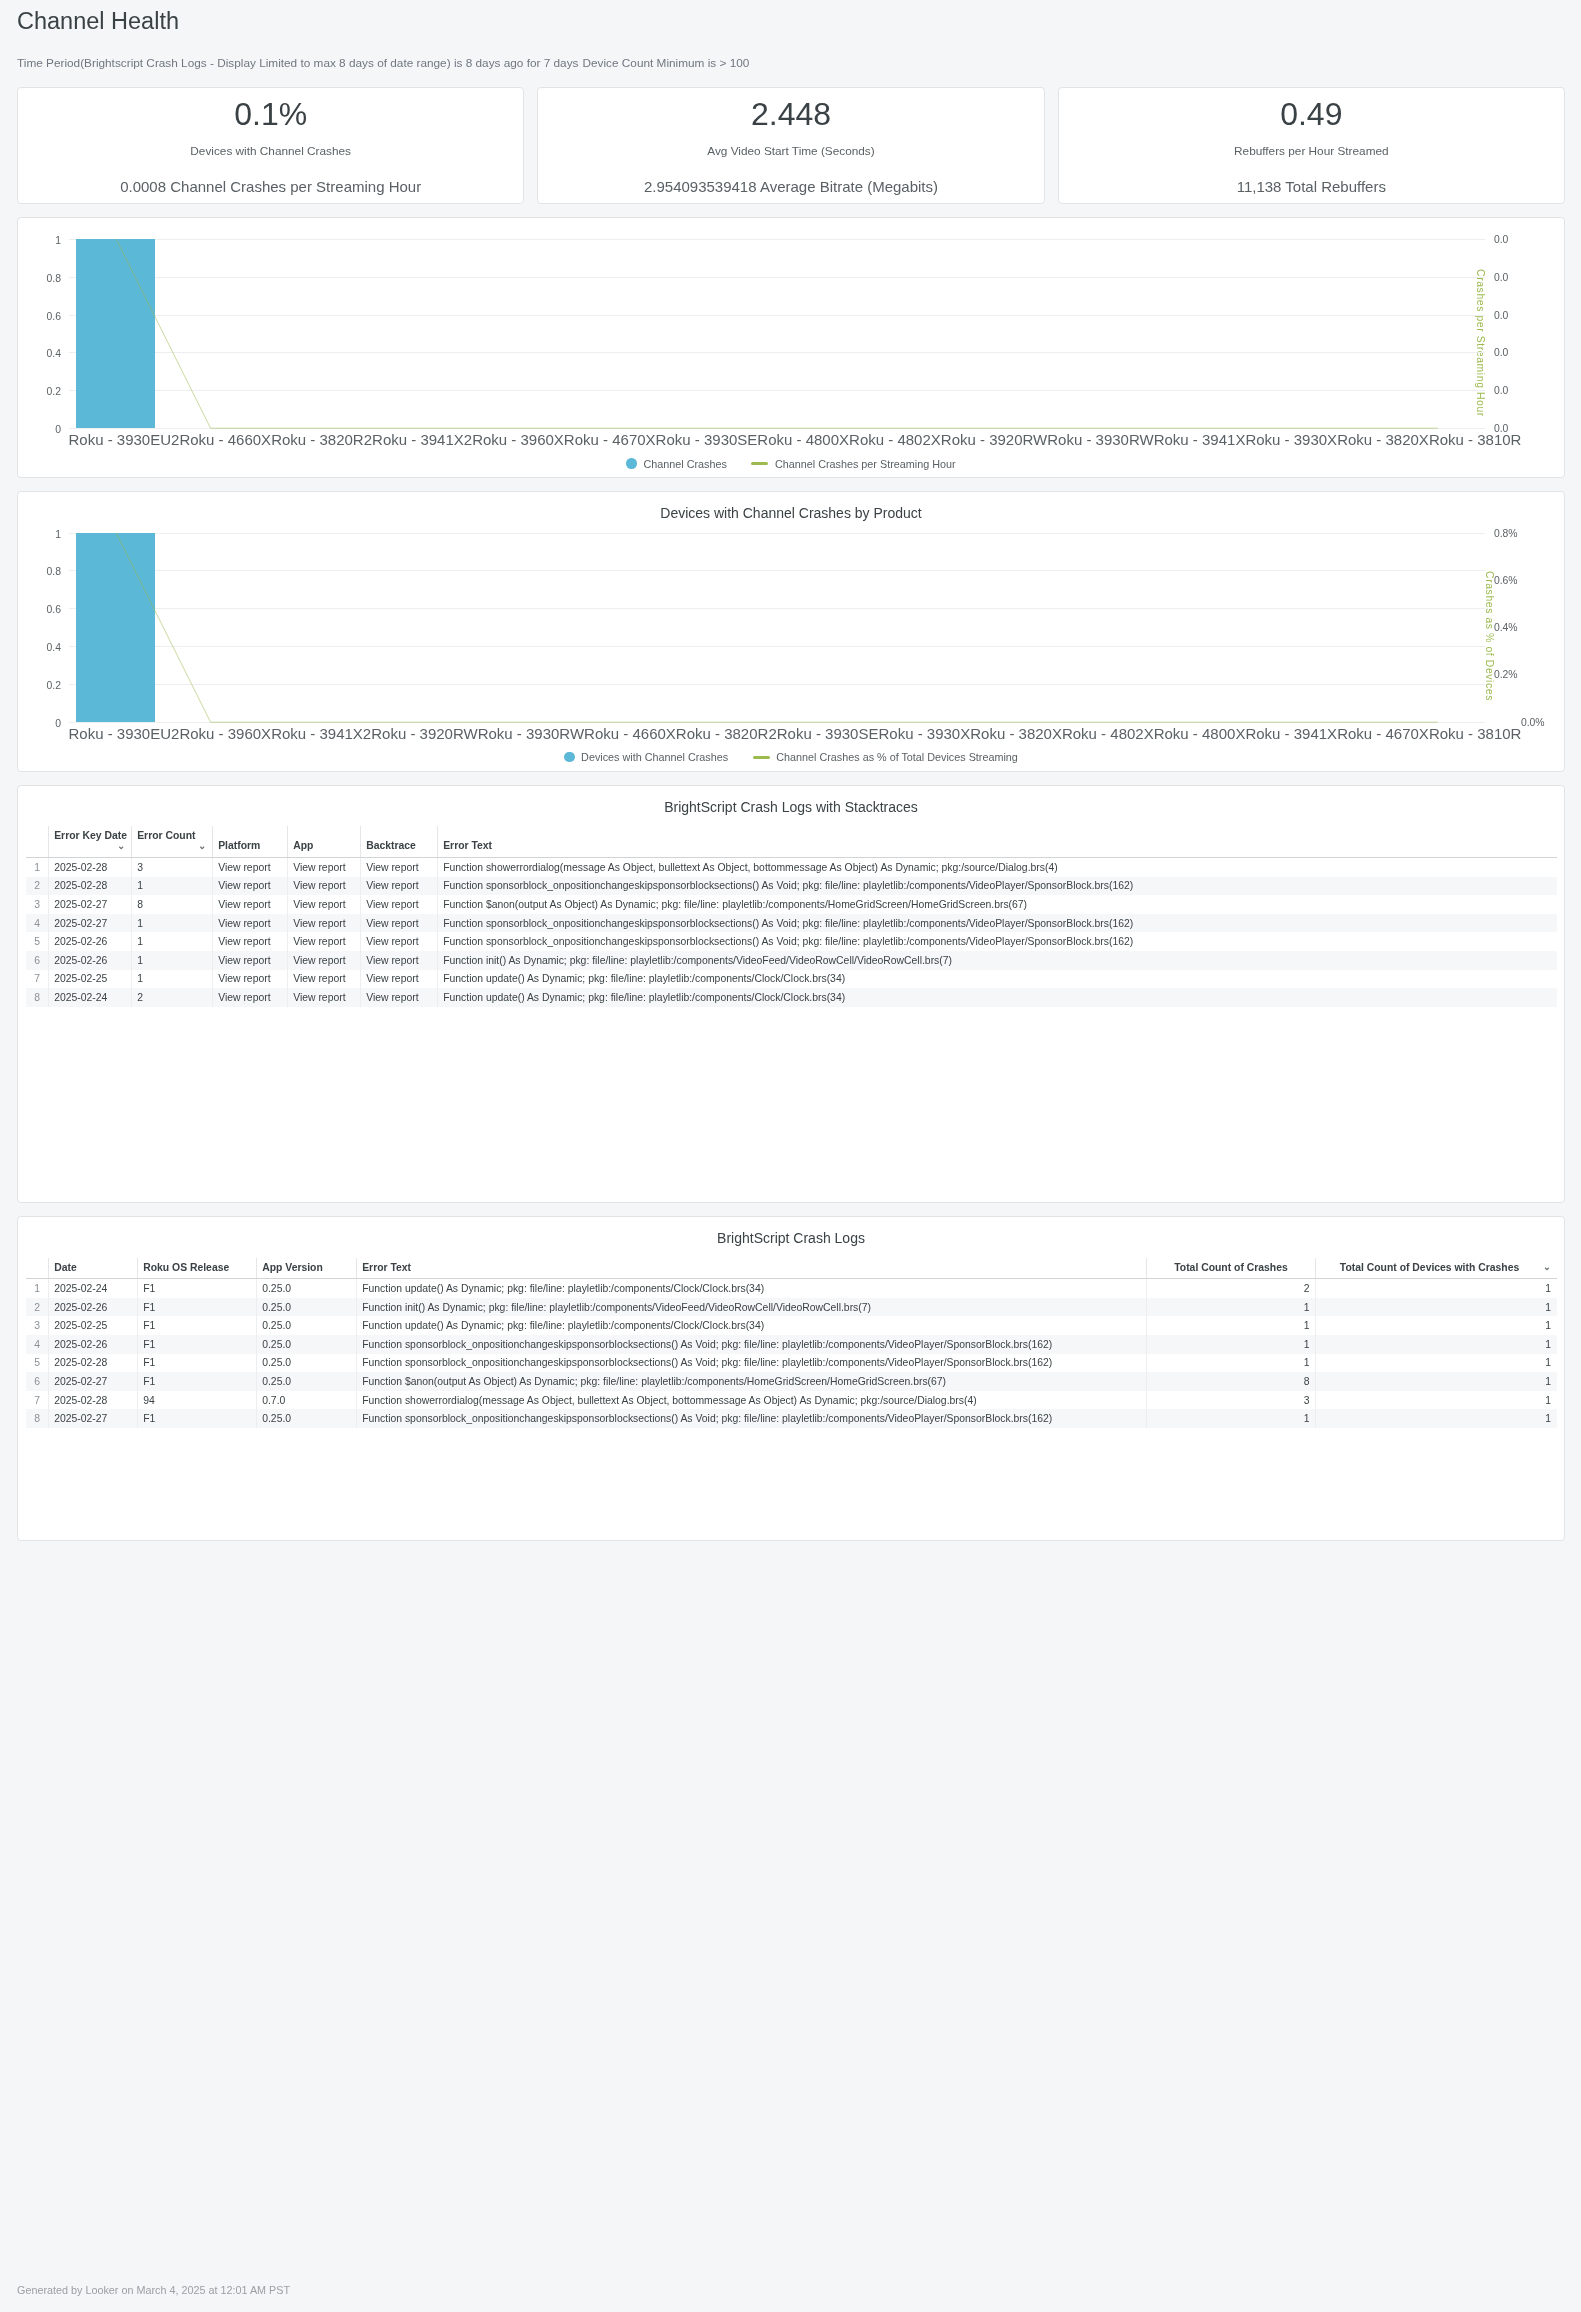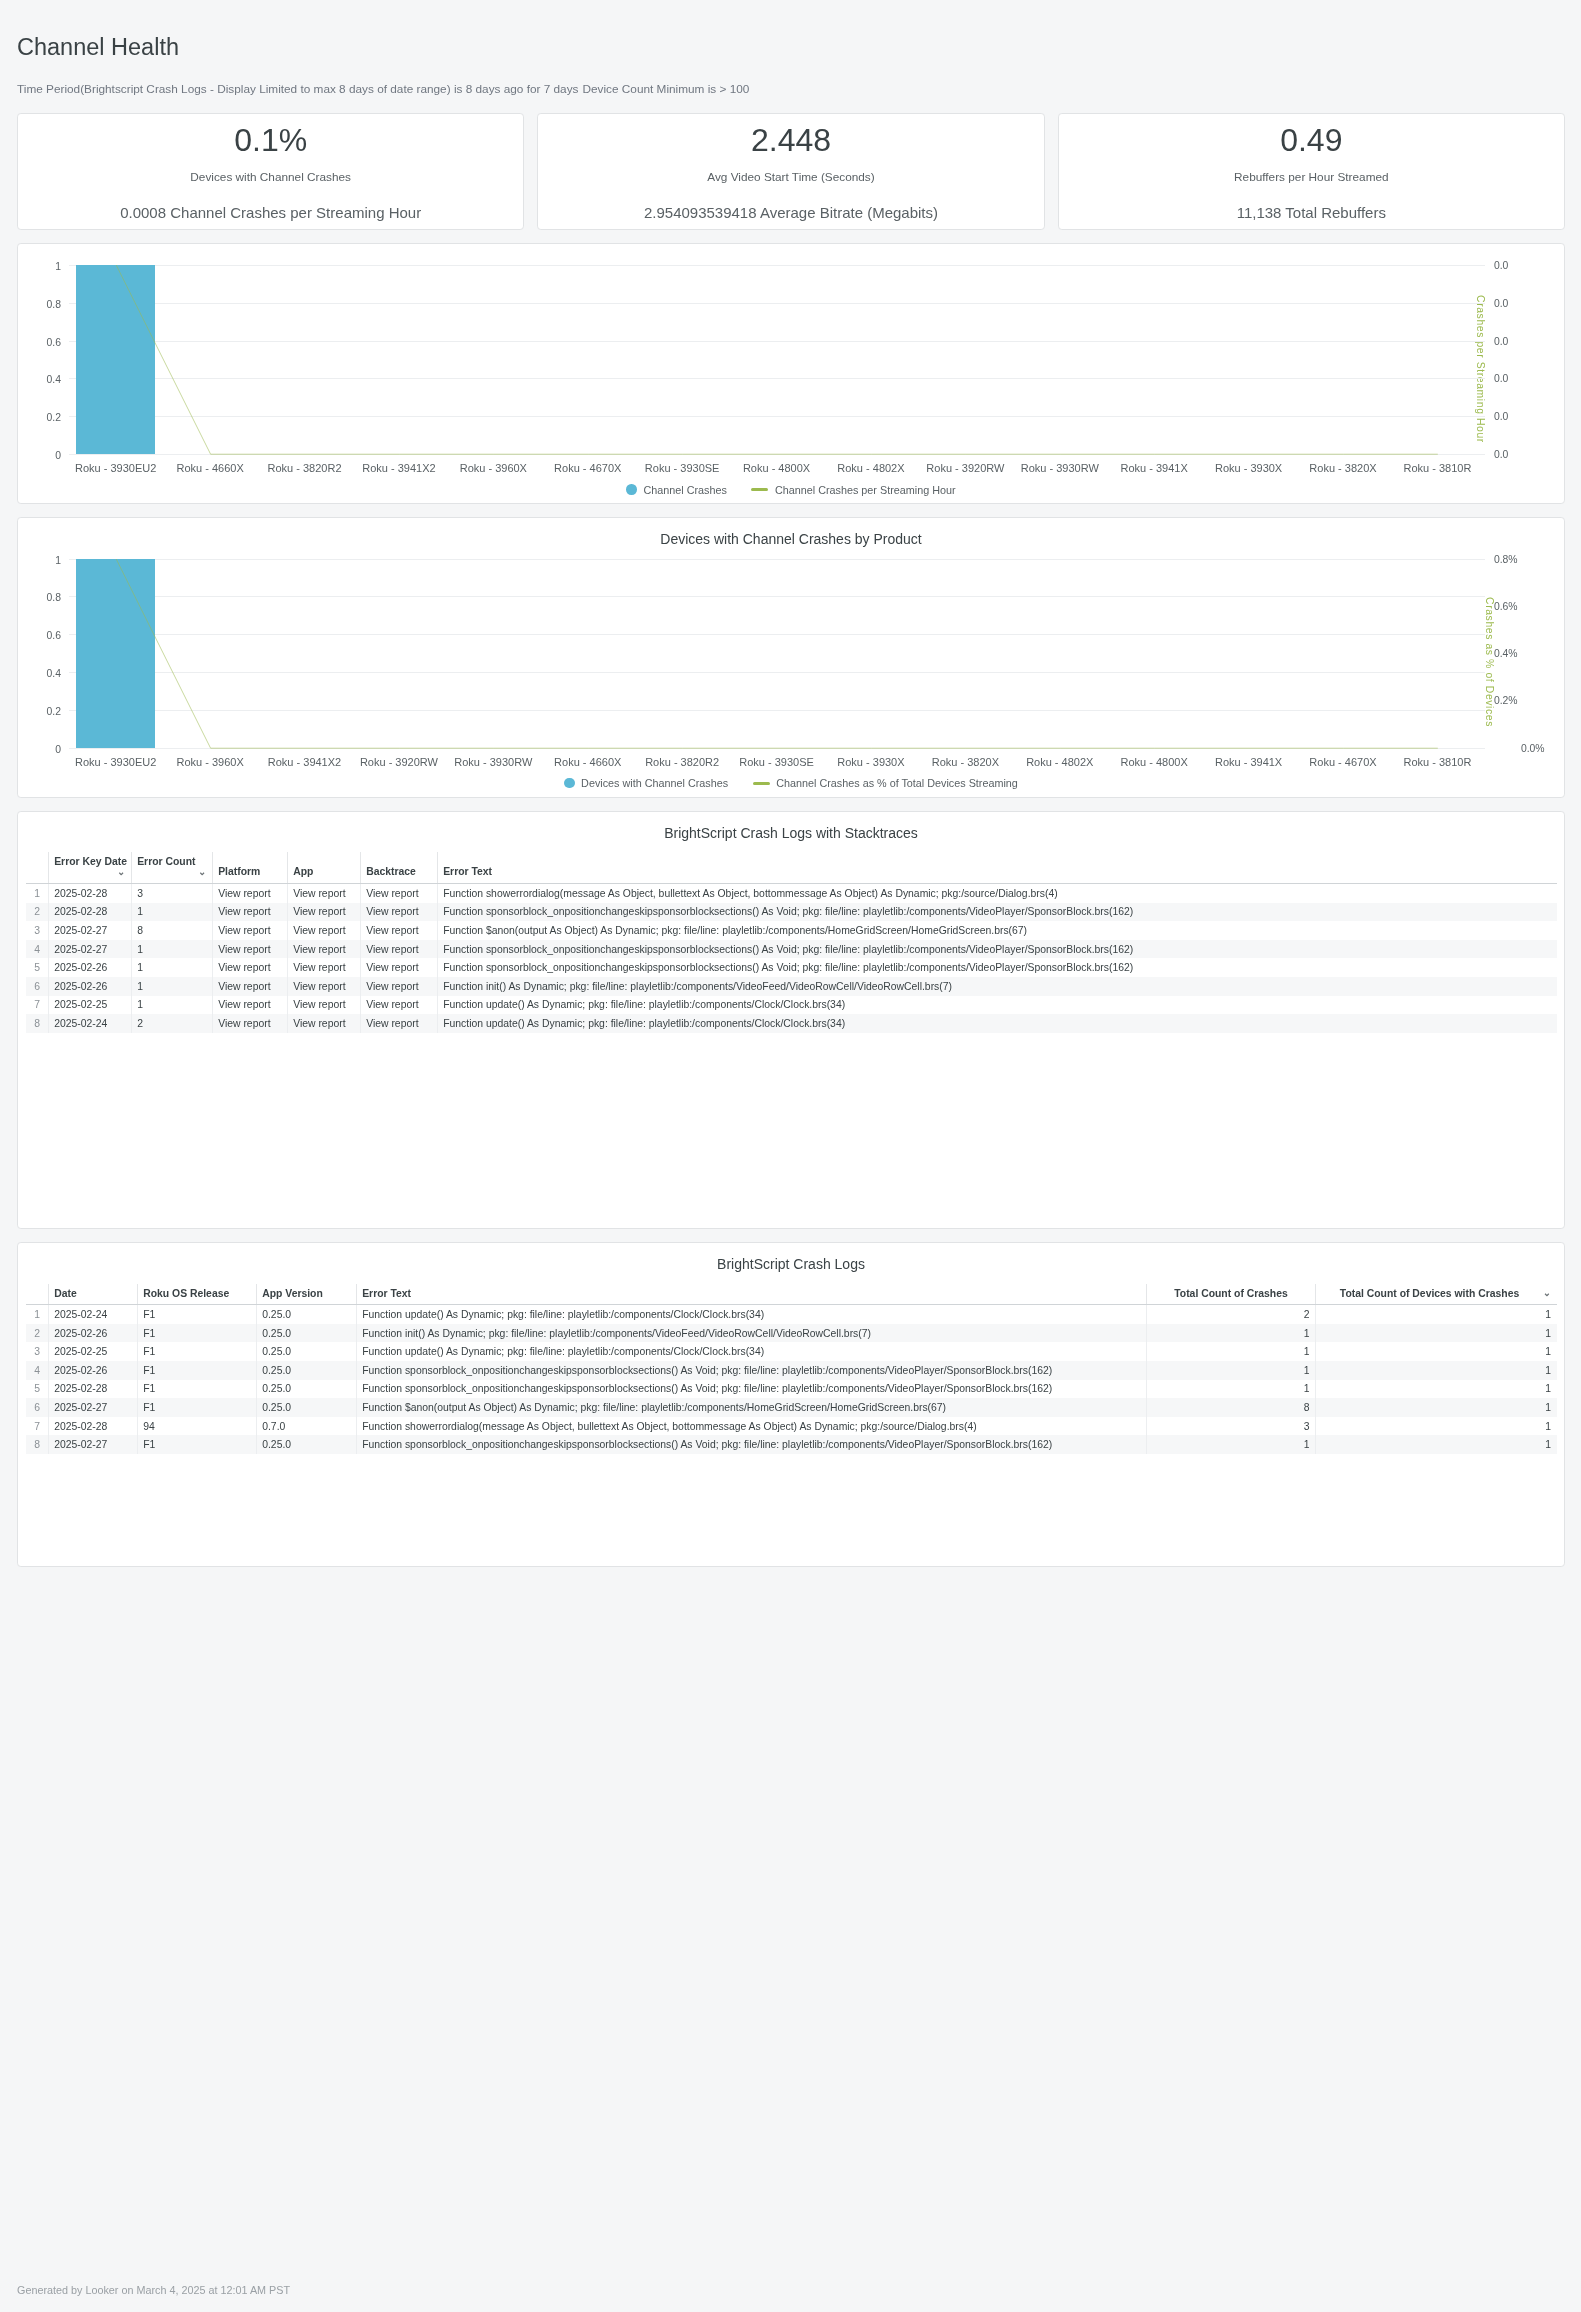--- a/index.html
+++ b/index.html
@@ -7,21 +7,21 @@
   body {
     width: 1582px;
     background: #f5f6f7;
     font-family: "Liberation Sans", sans-serif;
     color: #3a4245;
     -webkit-font-smoothing: antialiased;
   }
   .page { width:1582px; min-height:2313px; position:relative; padding-bottom:1.9px; }
 
   
-  .dash-header { padding: 33px 17px 0 17px; }
+  .dash-header { padding: 7px 17px 0 17px; }
   .dash-title {
     font-size: 23.5px;
     font-weight: 400;
     color: #3a4245;
     line-height: 1.2;
     margin: 0 0 0 0;
   }
   .dash-filters {
     margin-top: 21px;
     font-size: 11.8px;
@@ -142,21 +142,21 @@
   }
   .line-svg { position:absolute; left:0; top:0; width:100%; height:100%; overflow:visible; }
   .xlabels {
     position:absolute;
     left: 43px; right: 72px; bottom: 1.9px;
     display:flex;
   }
   .xlabel {
     flex: 1 1 0;
     text-align:center;
-    font-size: 11px;
+    font-size: 15px;
     color:#5a6165;
     white-space:nowrap;
   }
   .legend {
     display:flex;
     justify-content:center;
     align-items:center;
     gap: 24.5px;
     margin-top: 7.5px;
     font-size: 10.8px;

